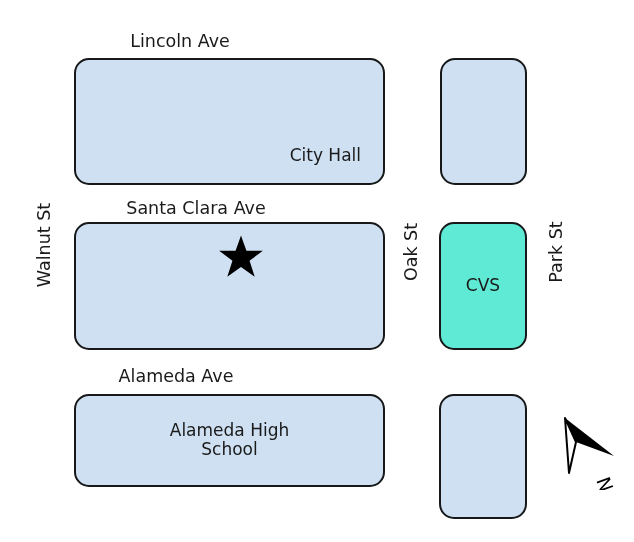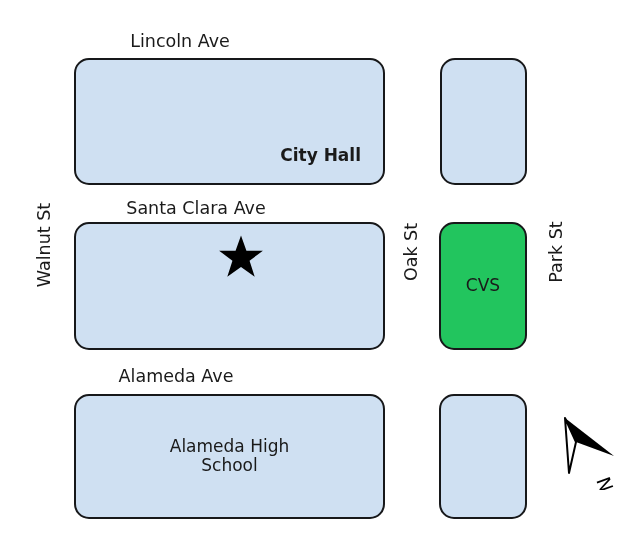--- a/index.html
+++ b/index.html
@@ -67,37 +67,37 @@
   .compass {
     position: absolute;
     line-height: 0;
   }
 </style>
 </head>
 <body>
 
 <div id="map-canvas" style="width: 634px; height: 542px; background: rgb(255, 255, 255);">
 
-  <div class="block" id="blk-0" style="left: 74px; top: 58px; width: 311px; height: 127px; background: rgb(207, 224, 242); border-color: rgb(23, 24, 26); font-weight: bold;">
+  <div class="block" id="blk-0" style="left: 74px; top: 58px; width: 311px; height: 127px; background: rgb(207, 224, 242); border-color: rgb(23, 24, 26);">
     <div class="block-label right" style="color: rgb(26, 26, 26); right: 22px; left: auto; top: 50%; transform: translateY(-50%); margin-top: 34px;">City Hall</div>
   </div>
 
   <div class="block" id="blk-1" style="left: 440px; top: 58px; width: 87px; height: 127px; background: rgb(207, 224, 242); border-color: rgb(23, 24, 26);">
     <div class="block-label" style="color: rgb(26, 26, 26); left: 0px; right: 0px; top: 50%; transform: translateY(-50%);"></div>
   </div>
 
   <div class="block" id="blk-2" style="left: 74px; top: 222px; width: 311px; height: 128px; background: rgb(207, 224, 242); border-color: rgb(23, 24, 26);">
     <div class="block-label" style="color: rgb(26, 26, 26); left: 0px; right: 0px; top: 50%; transform: translateY(-50%);"></div>
   </div>
 
-  <div class="block" id="blk-3" style="left: 439px; top: 222px; width: 88px; height: 128px; background: #22c55e; border-color: rgb(23, 24, 26);">
+  <div class="block" id="blk-3" style="left: 439px; top: 222px; width: 88px; height: 128px; background: #5eead4; border-color: rgb(23, 24, 26);">
     <div class="block-label" style="color: rgb(26, 26, 26); left: 0px; right: 0px; top: 50%; transform: translateY(-50%);">CVS</div>
   </div>
 
-  <div class="block" id="blk-4" style="left: 74px; top: 394px; width: 311px; height: 125px; background: rgb(207, 224, 242); border-color: rgb(23, 24, 26);">
+  <div class="block" id="blk-4" style="left: 74px; top: 394px; width: 311px; height: 93px; background: rgb(207, 224, 242); border-color: rgb(23, 24, 26);">
     <div class="block-label" style="color: rgb(26, 26, 26); left: 0px; right: 0px; top: 50%; transform: translateY(-50%);">Alameda High
 School</div>
   </div>
 
   <div class="block" id="blk-5" style="left: 439px; top: 394px; width: 88px; height: 125px; background: rgb(207, 224, 242); border-color: rgb(23, 24, 26);">
     <div class="block-label" style="color: rgb(26, 26, 26); left: 0px; right: 0px; top: 50%; transform: translateY(-50%);"></div>
   </div>
 
   <div class="ave-label" id="ave-0" style="left: 180px; top: 31px; color: rgb(26, 26, 26);">Lincoln Ave</div>
   <div class="ave-label" id="ave-1" style="left: 196px; top: 198px; color: rgb(26, 26, 26);">Santa Clara Ave</div>

